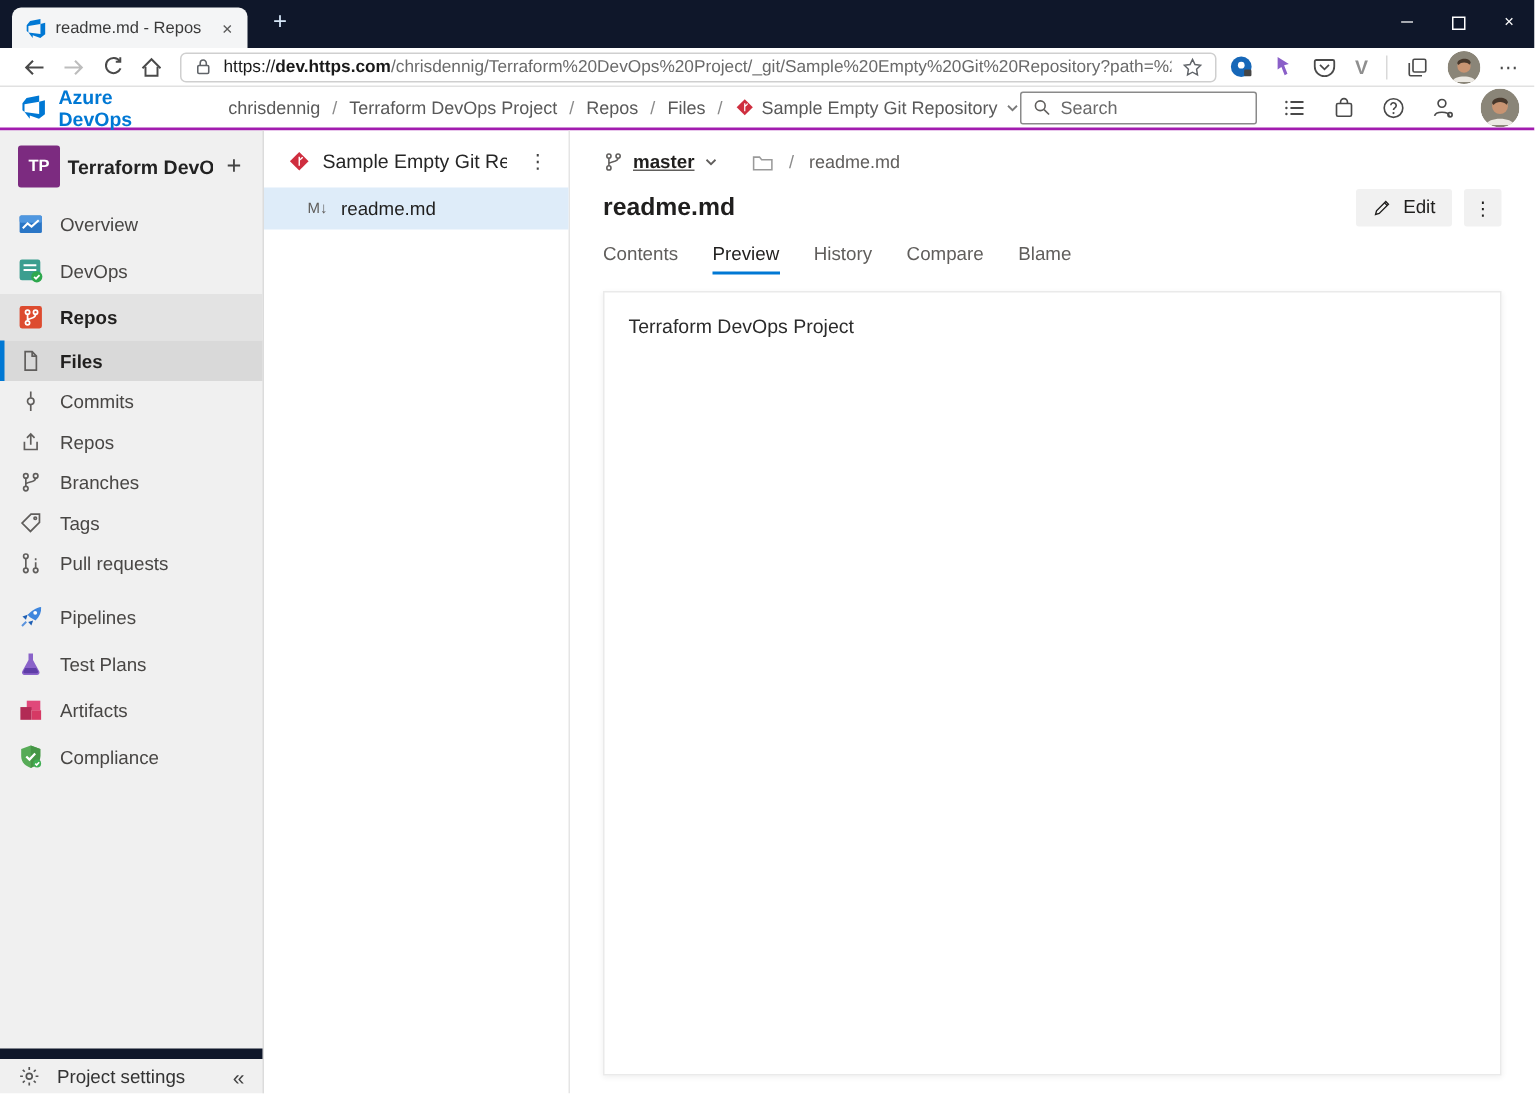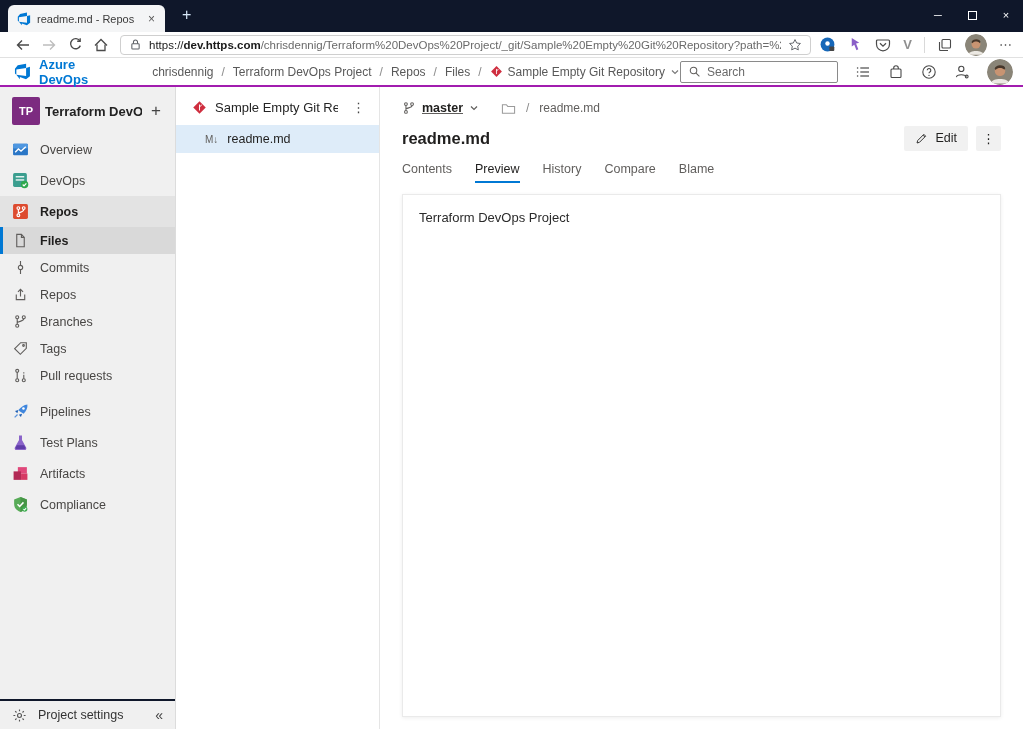--- a/index.html
+++ b/index.html
@@ -59,21 +59,21 @@
   .project-name { flex:1; font-size:13px; font-weight:bold; color:#222; white-space:nowrap; overflow:hidden; }
   .proj-add { font-size:17px; color:#444; padding:0 4px; }
   .nav-item { height:31px; display:flex; align-items:center; gap:11px; padding:0 12px; font-size:12.5px; color:#484644;
               position:relative; flex:none; }
   .nav-item.sub { height:27px; }
   .nav-item .nico { width:17px; display:flex; justify-content:center; flex:none; }
   .nav-item.sel { background:#e3e3e3; font-weight:bold; color:#201f1e; }
   .nav-item.cur { background:#d9d9d9; font-weight:bold; color:#201f1e; }
   .nav-item.cur::before { content:""; position:absolute; left:0; top:0; bottom:0; width:3px; background:#0078d4; }
   .nav-gap { height:7px; flex:none; }
-  .sidebar-footer { margin-top:auto; border-top:2px solid #0f172a; height:30px; display:flex; align-items:center;
+  .sidebar-footer { margin-top:auto; border-top:7px solid #0f172a; height:30px; display:flex; align-items:center;
                     gap:11px; padding:0 12px; font-size:12.5px; color:#333; flex:none; }
   .collapse { margin-left:auto; font-size:14px; color:#444; }
 
   .tree { width:204px; background:#fff; border-right:1px solid #e5e5e5; flex:none; }
   .tree-header { display:flex; align-items:center; gap:8px; padding:13px 8px 10px 16px; }
   .repo-name { flex:1; font-size:13px; color:#252525; white-space:nowrap; overflow:hidden; }
   .kebab { color:#444; font-size:13px; padding:0 6px; }
   .file-row { height:28px; background:#deecf9; display:flex; align-items:center; gap:9px; padding-left:29px;
               font-size:12.5px; color:#201f1e; }
   .md-badge { font-size:10px; color:#605e5c; }

